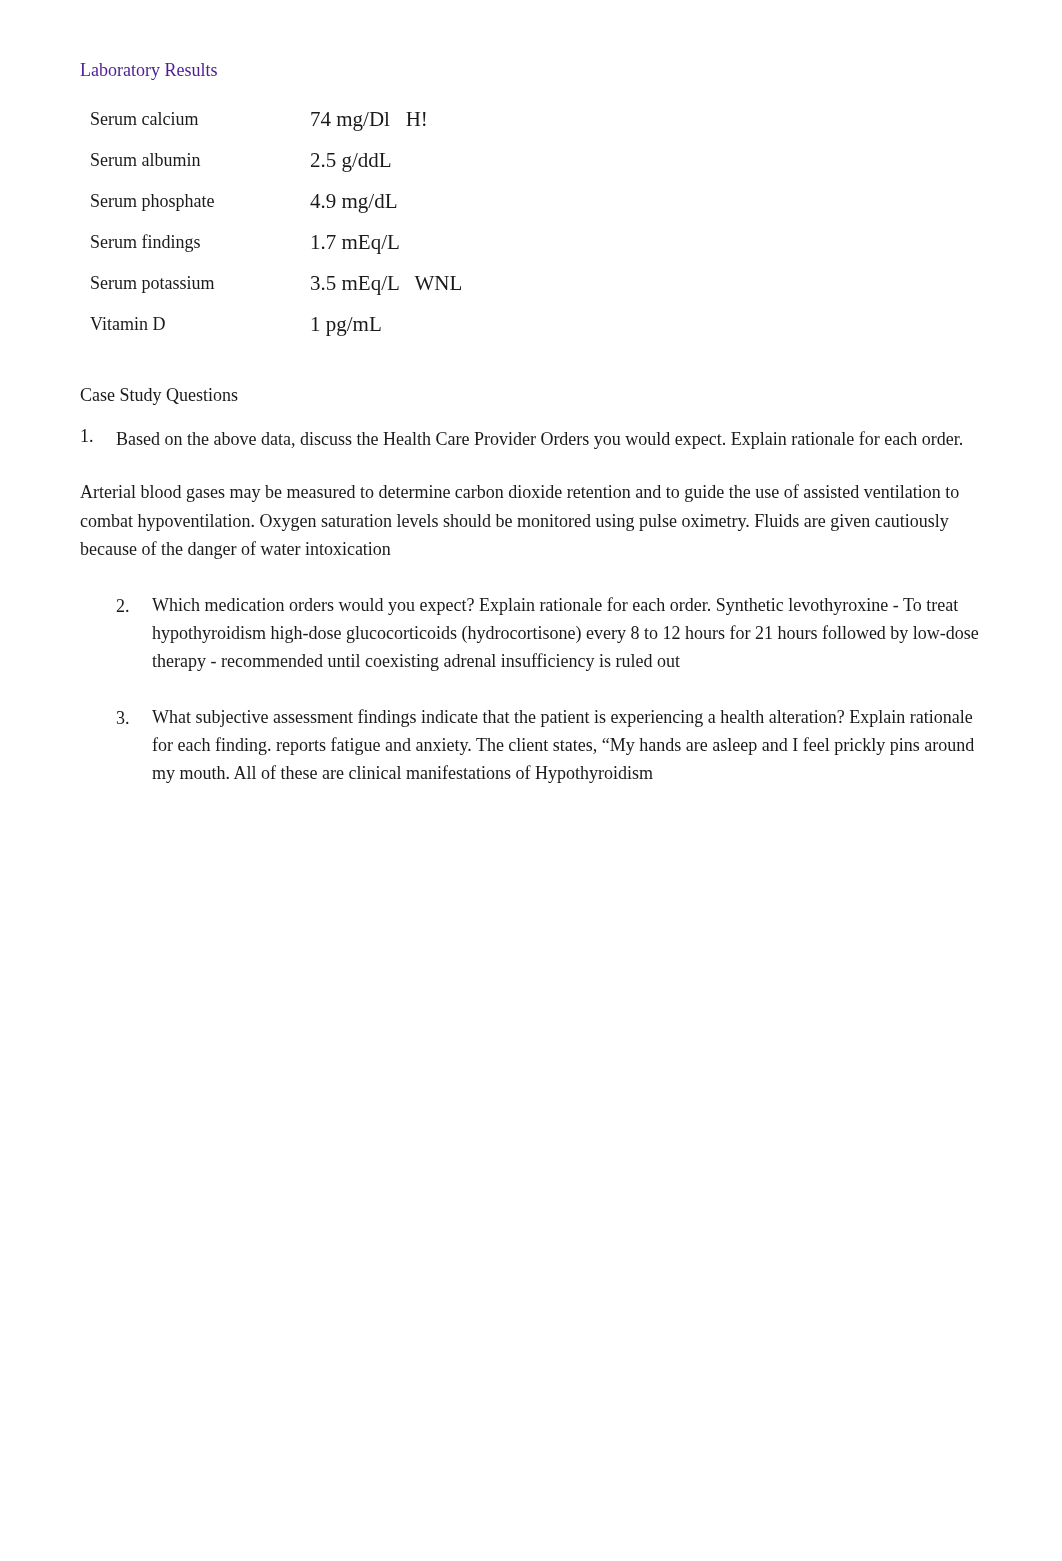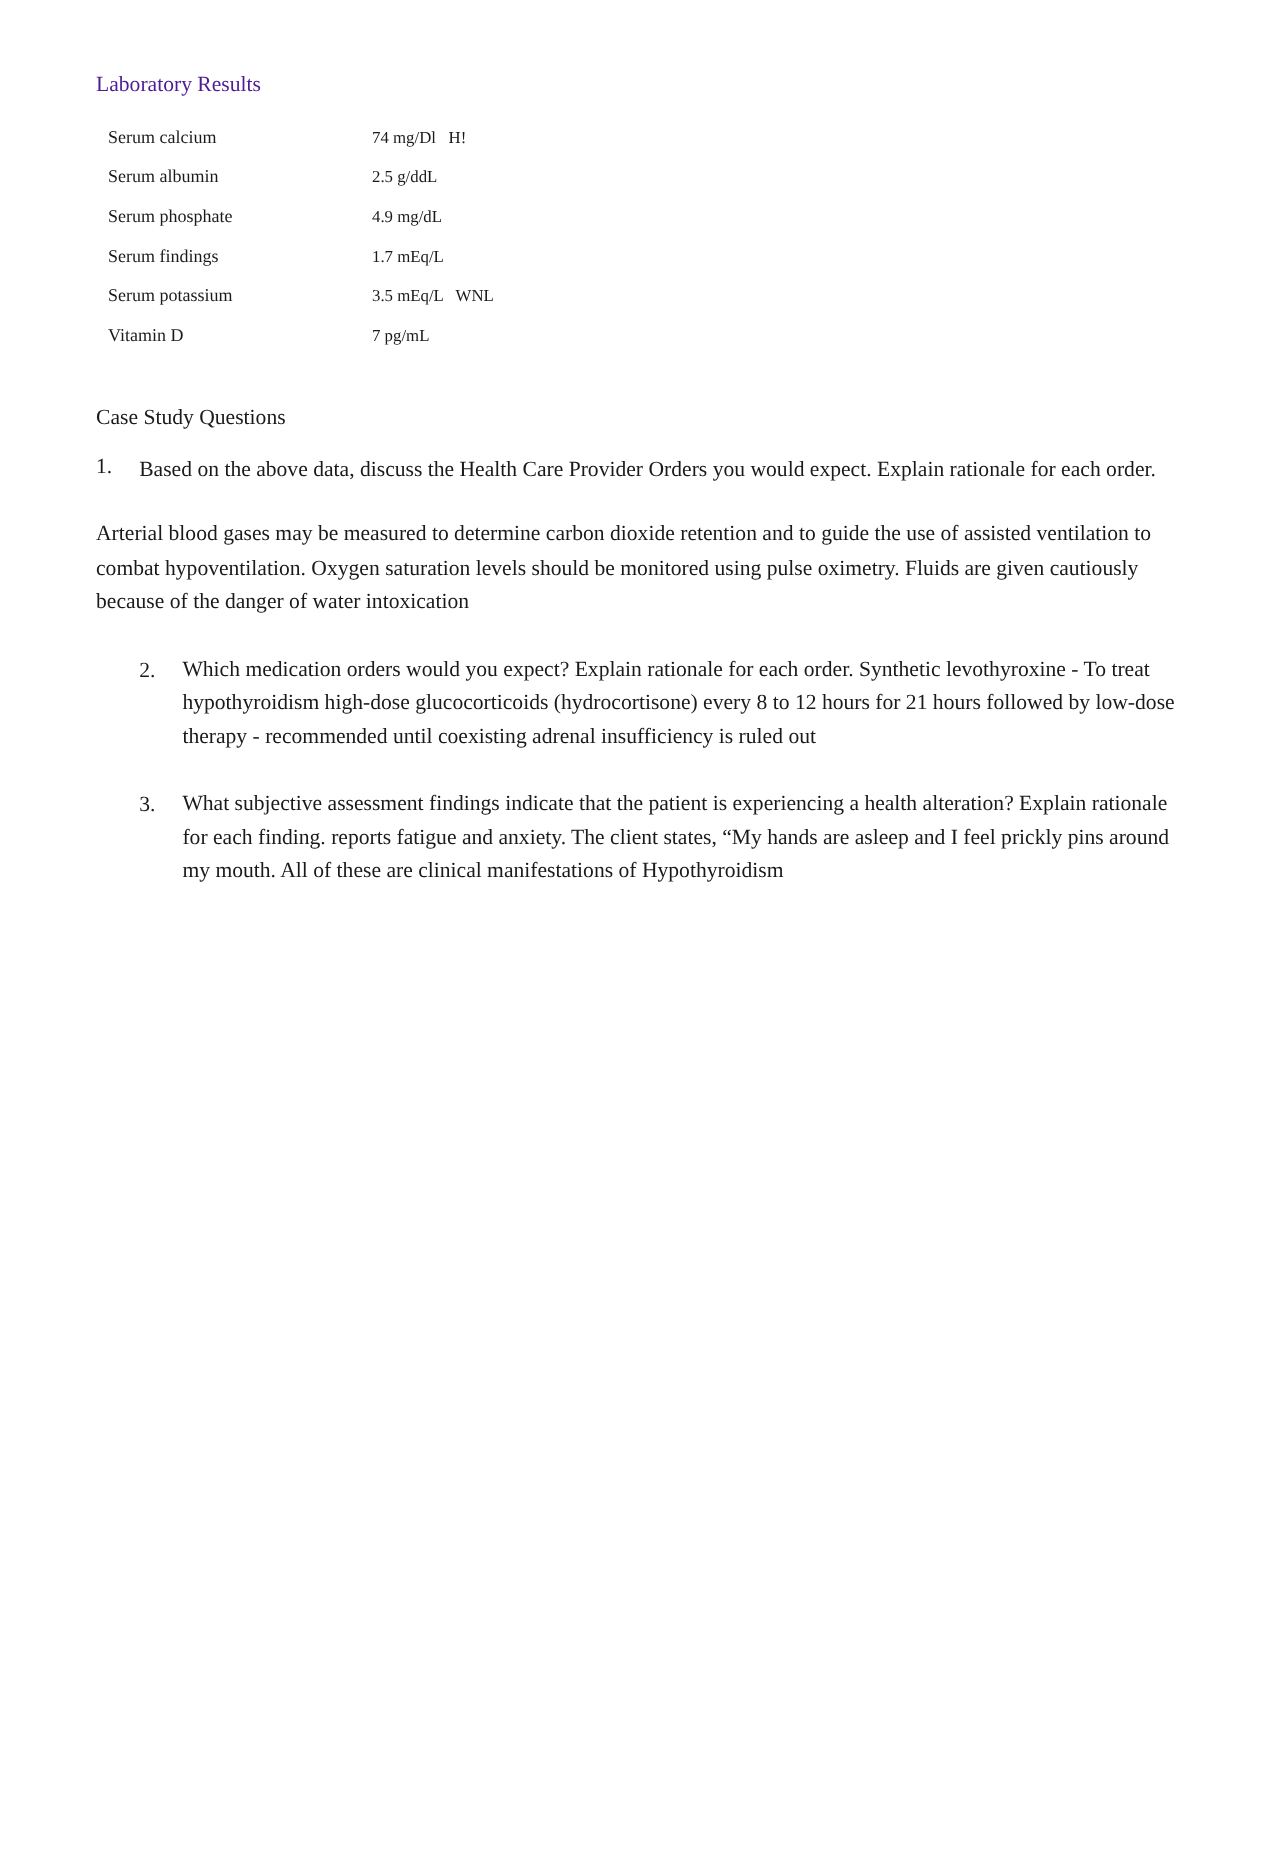--- a/index.html
+++ b/index.html
@@ -36,30 +36,30 @@
       margin-left: 10px;
     }
 
     .lab-row {
       display: table-row;
     }
 
     .lab-cell-name {
       display: table-cell;
       padding: 8px 60px 8px 0;
-      font-size: 15px;
+      font-size: 18px;
       min-width: 220px;
       vertical-align: middle;
       margin-left: 32px;
     }
 
     .lab-cell-value {
       display: table-cell;
       padding: 8px 0;
-      font-size: 14px;
+      font-size: 21px;
       vertical-align: middle;
     }
 
     .case-study-section {
       margin-top: 40px;
     }
 
     .case-study-title {
       font-size: 18px;
       font-weight: normal;
@@ -129,21 +129,21 @@
       <div class="lab-cell-value">1.7 mEq/L</div>
     </div>
 
     <div class="lab-row">
       <div class="lab-cell-name">Serum potassium</div>
       <div class="lab-cell-value">3.5 mEq/L &nbsp; WNL</div>
     </div>
 
     <div class="lab-row">
       <div class="lab-cell-name">Vitamin D</div>
-      <div class="lab-cell-value">7 pg/mL</div>
+      <div class="lab-cell-value">1 pg/mL</div>
     </div>
 
   </div>
 </div>
 
 <div class="case-study-section">
   <div class="case-study-title">Case Study Questions</div>
 
   <div class="question-item">
     <div class="question-numbered">

